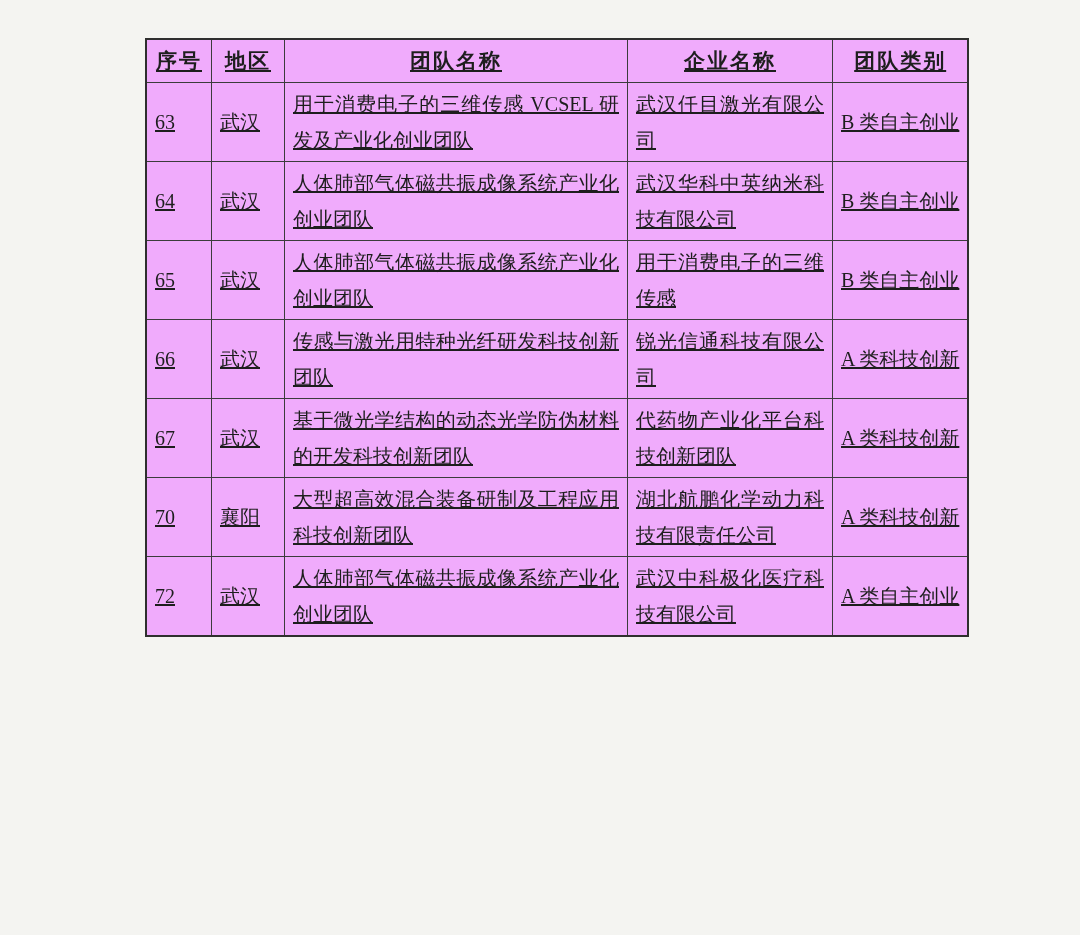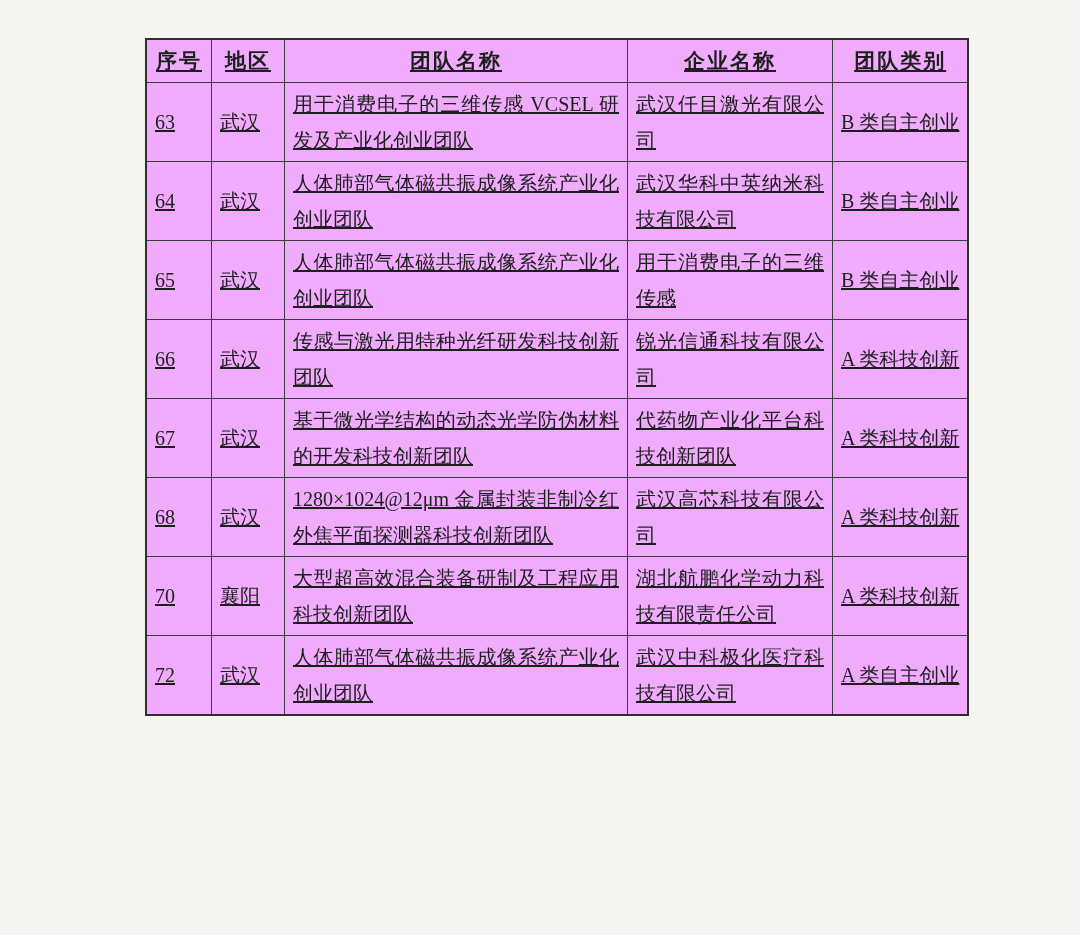--- a/index.html
+++ b/index.html
@@ -94,27 +94,20 @@
           <td class="col-category">A 类科技创新</td>
         </tr>
         <tr>
           <td class="col-no">67</td>
           <td class="col-region">武汉</td>
           <td class="col-team">基于微光学结构的动态光学防伪材料的开发科技创新团队</td>
           <td class="col-company">代药物产业化平台科技创新团队</td>
           <td class="col-category">A 类科技创新</td>
         </tr>
         <tr>
-          <td class="col-no">68</td>
-          <td class="col-region">武汉</td>
-          <td class="col-team">1280×1024@12μm 金属封装非制冷红外焦平面探测器科技创新团队</td>
-          <td class="col-company">武汉高芯科技有限公司</td>
-          <td class="col-category">A 类科技创新</td>
-        </tr>
-        <tr>
           <td class="col-no">70</td>
           <td class="col-region">襄阳</td>
           <td class="col-team">大型超高效混合装备研制及工程应用科技创新团队</td>
           <td class="col-company">湖北航鹏化学动力科技有限责任公司</td>
           <td class="col-category">A 类科技创新</td>
         </tr>
         <tr>
           <td class="col-no">72</td>
           <td class="col-region">武汉</td>
           <td class="col-team">人体肺部气体磁共振成像系统产业化创业团队</td>

